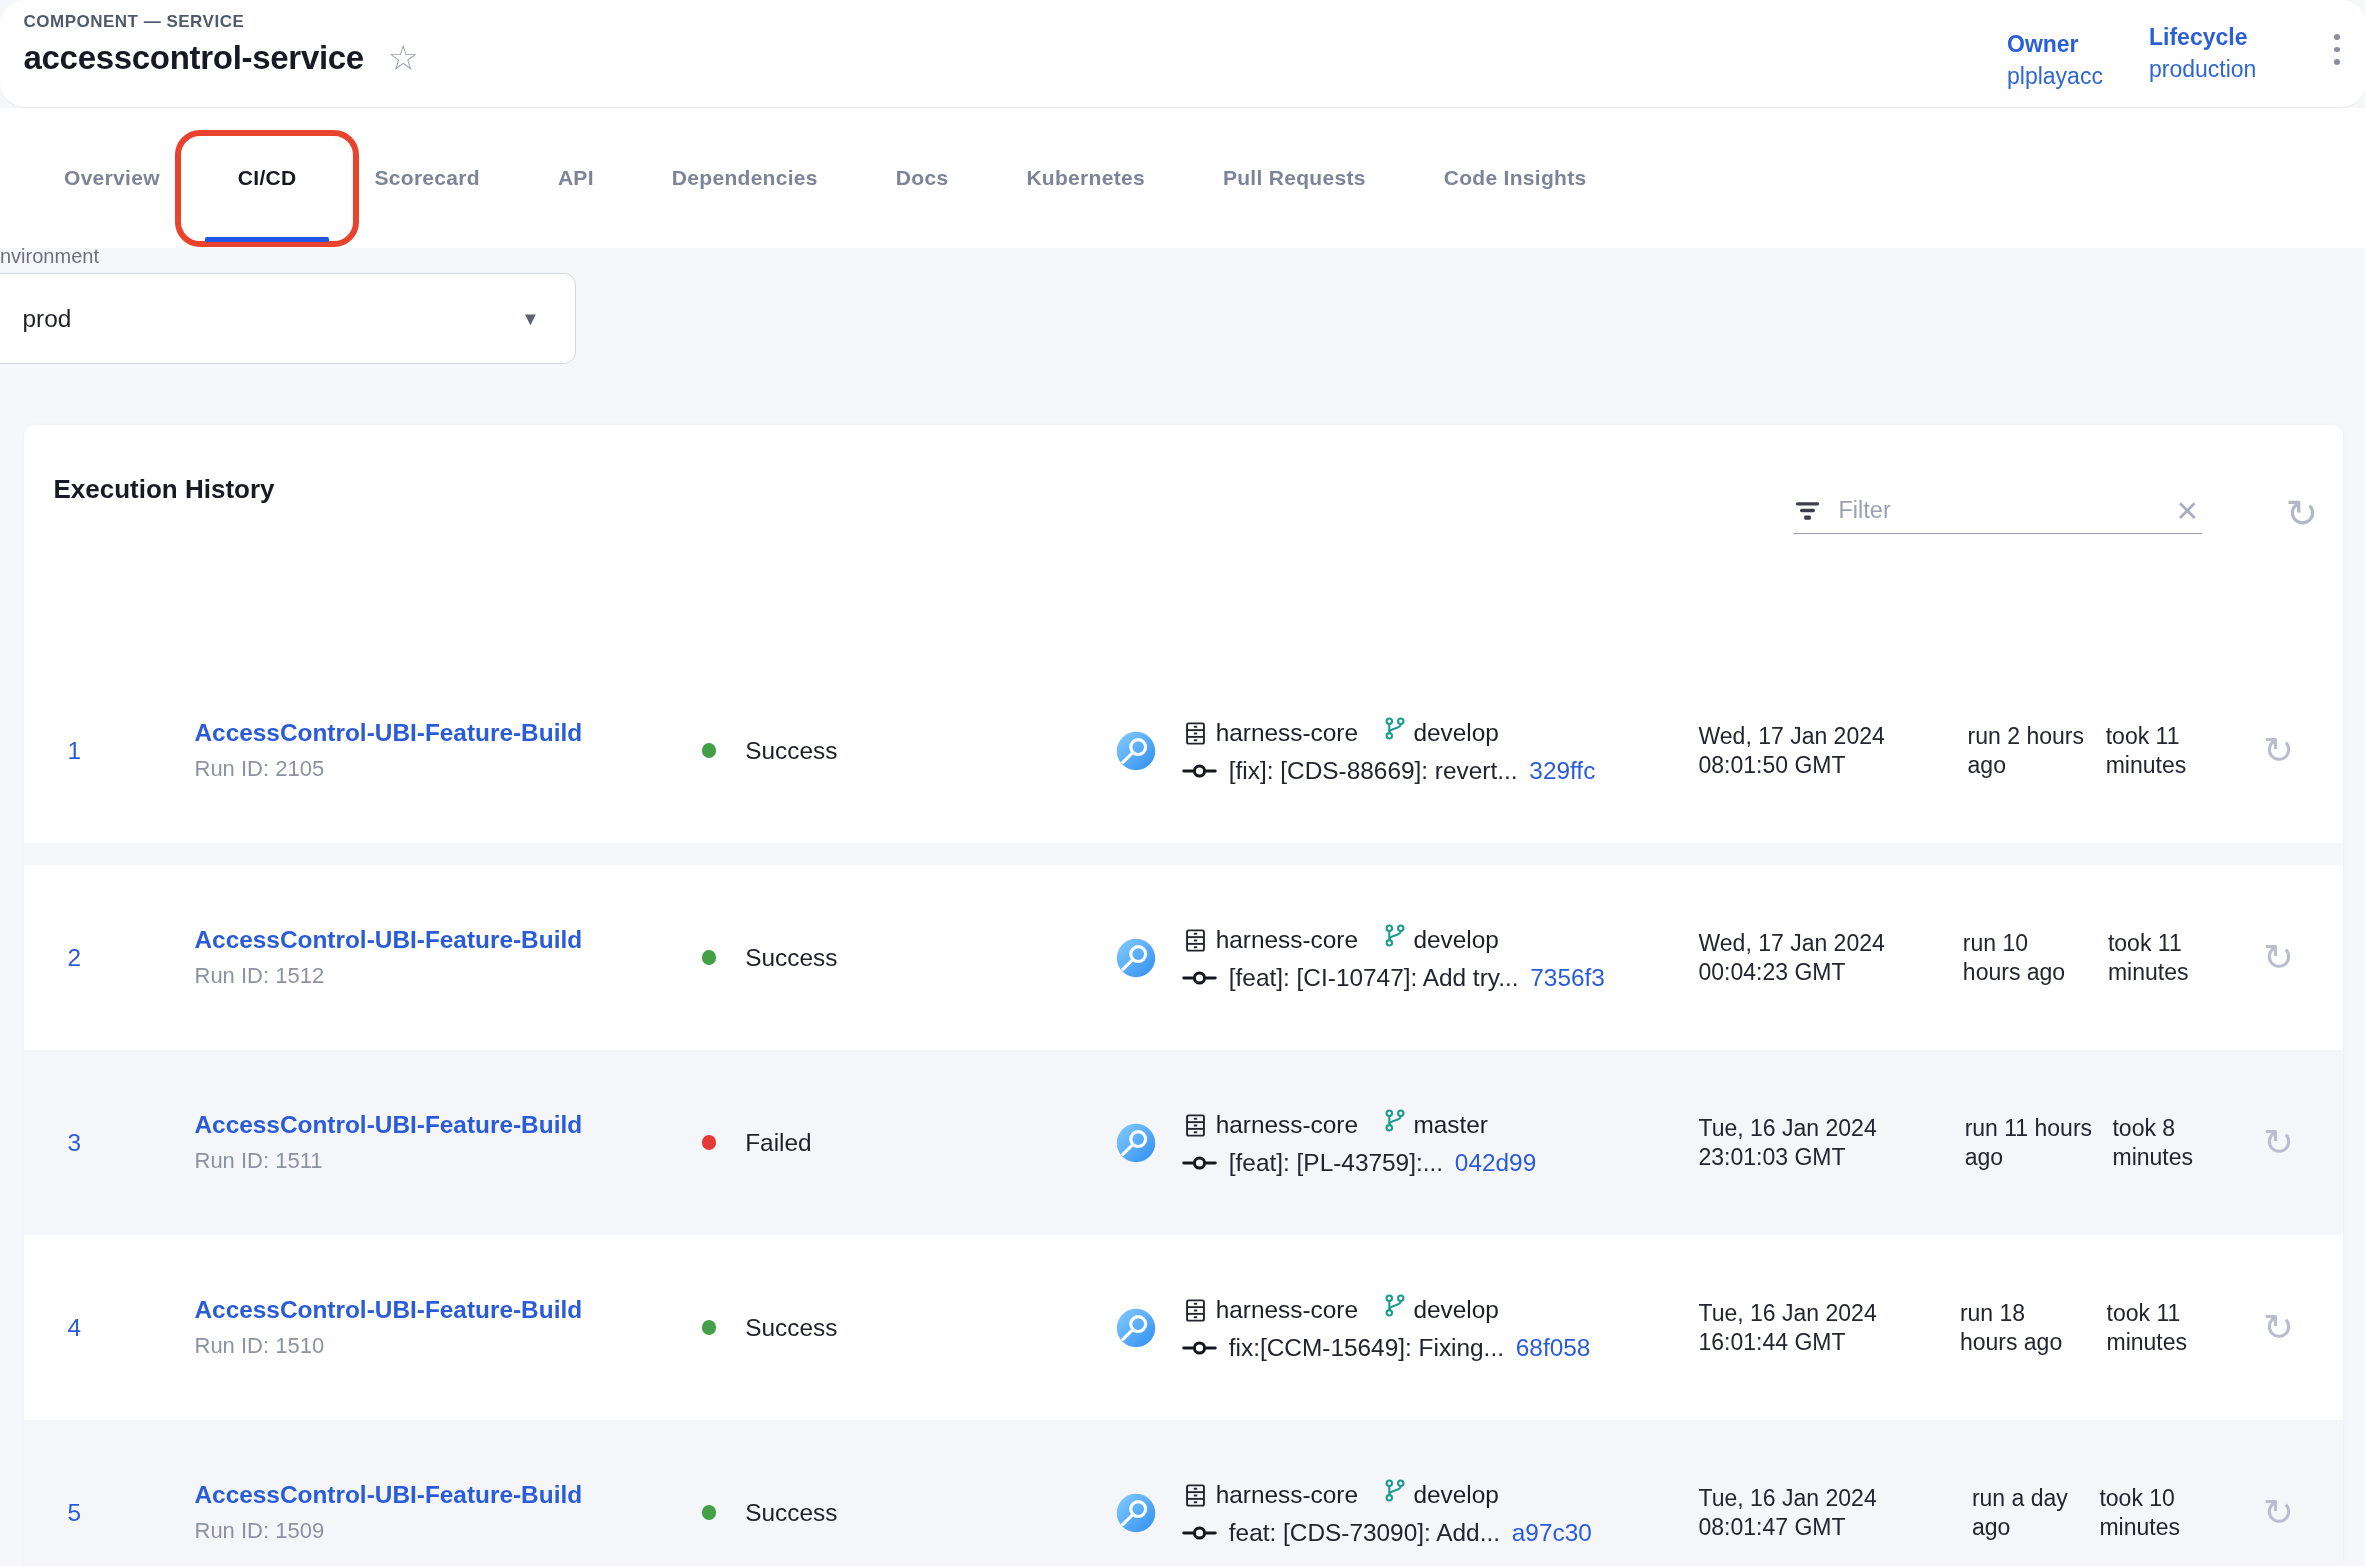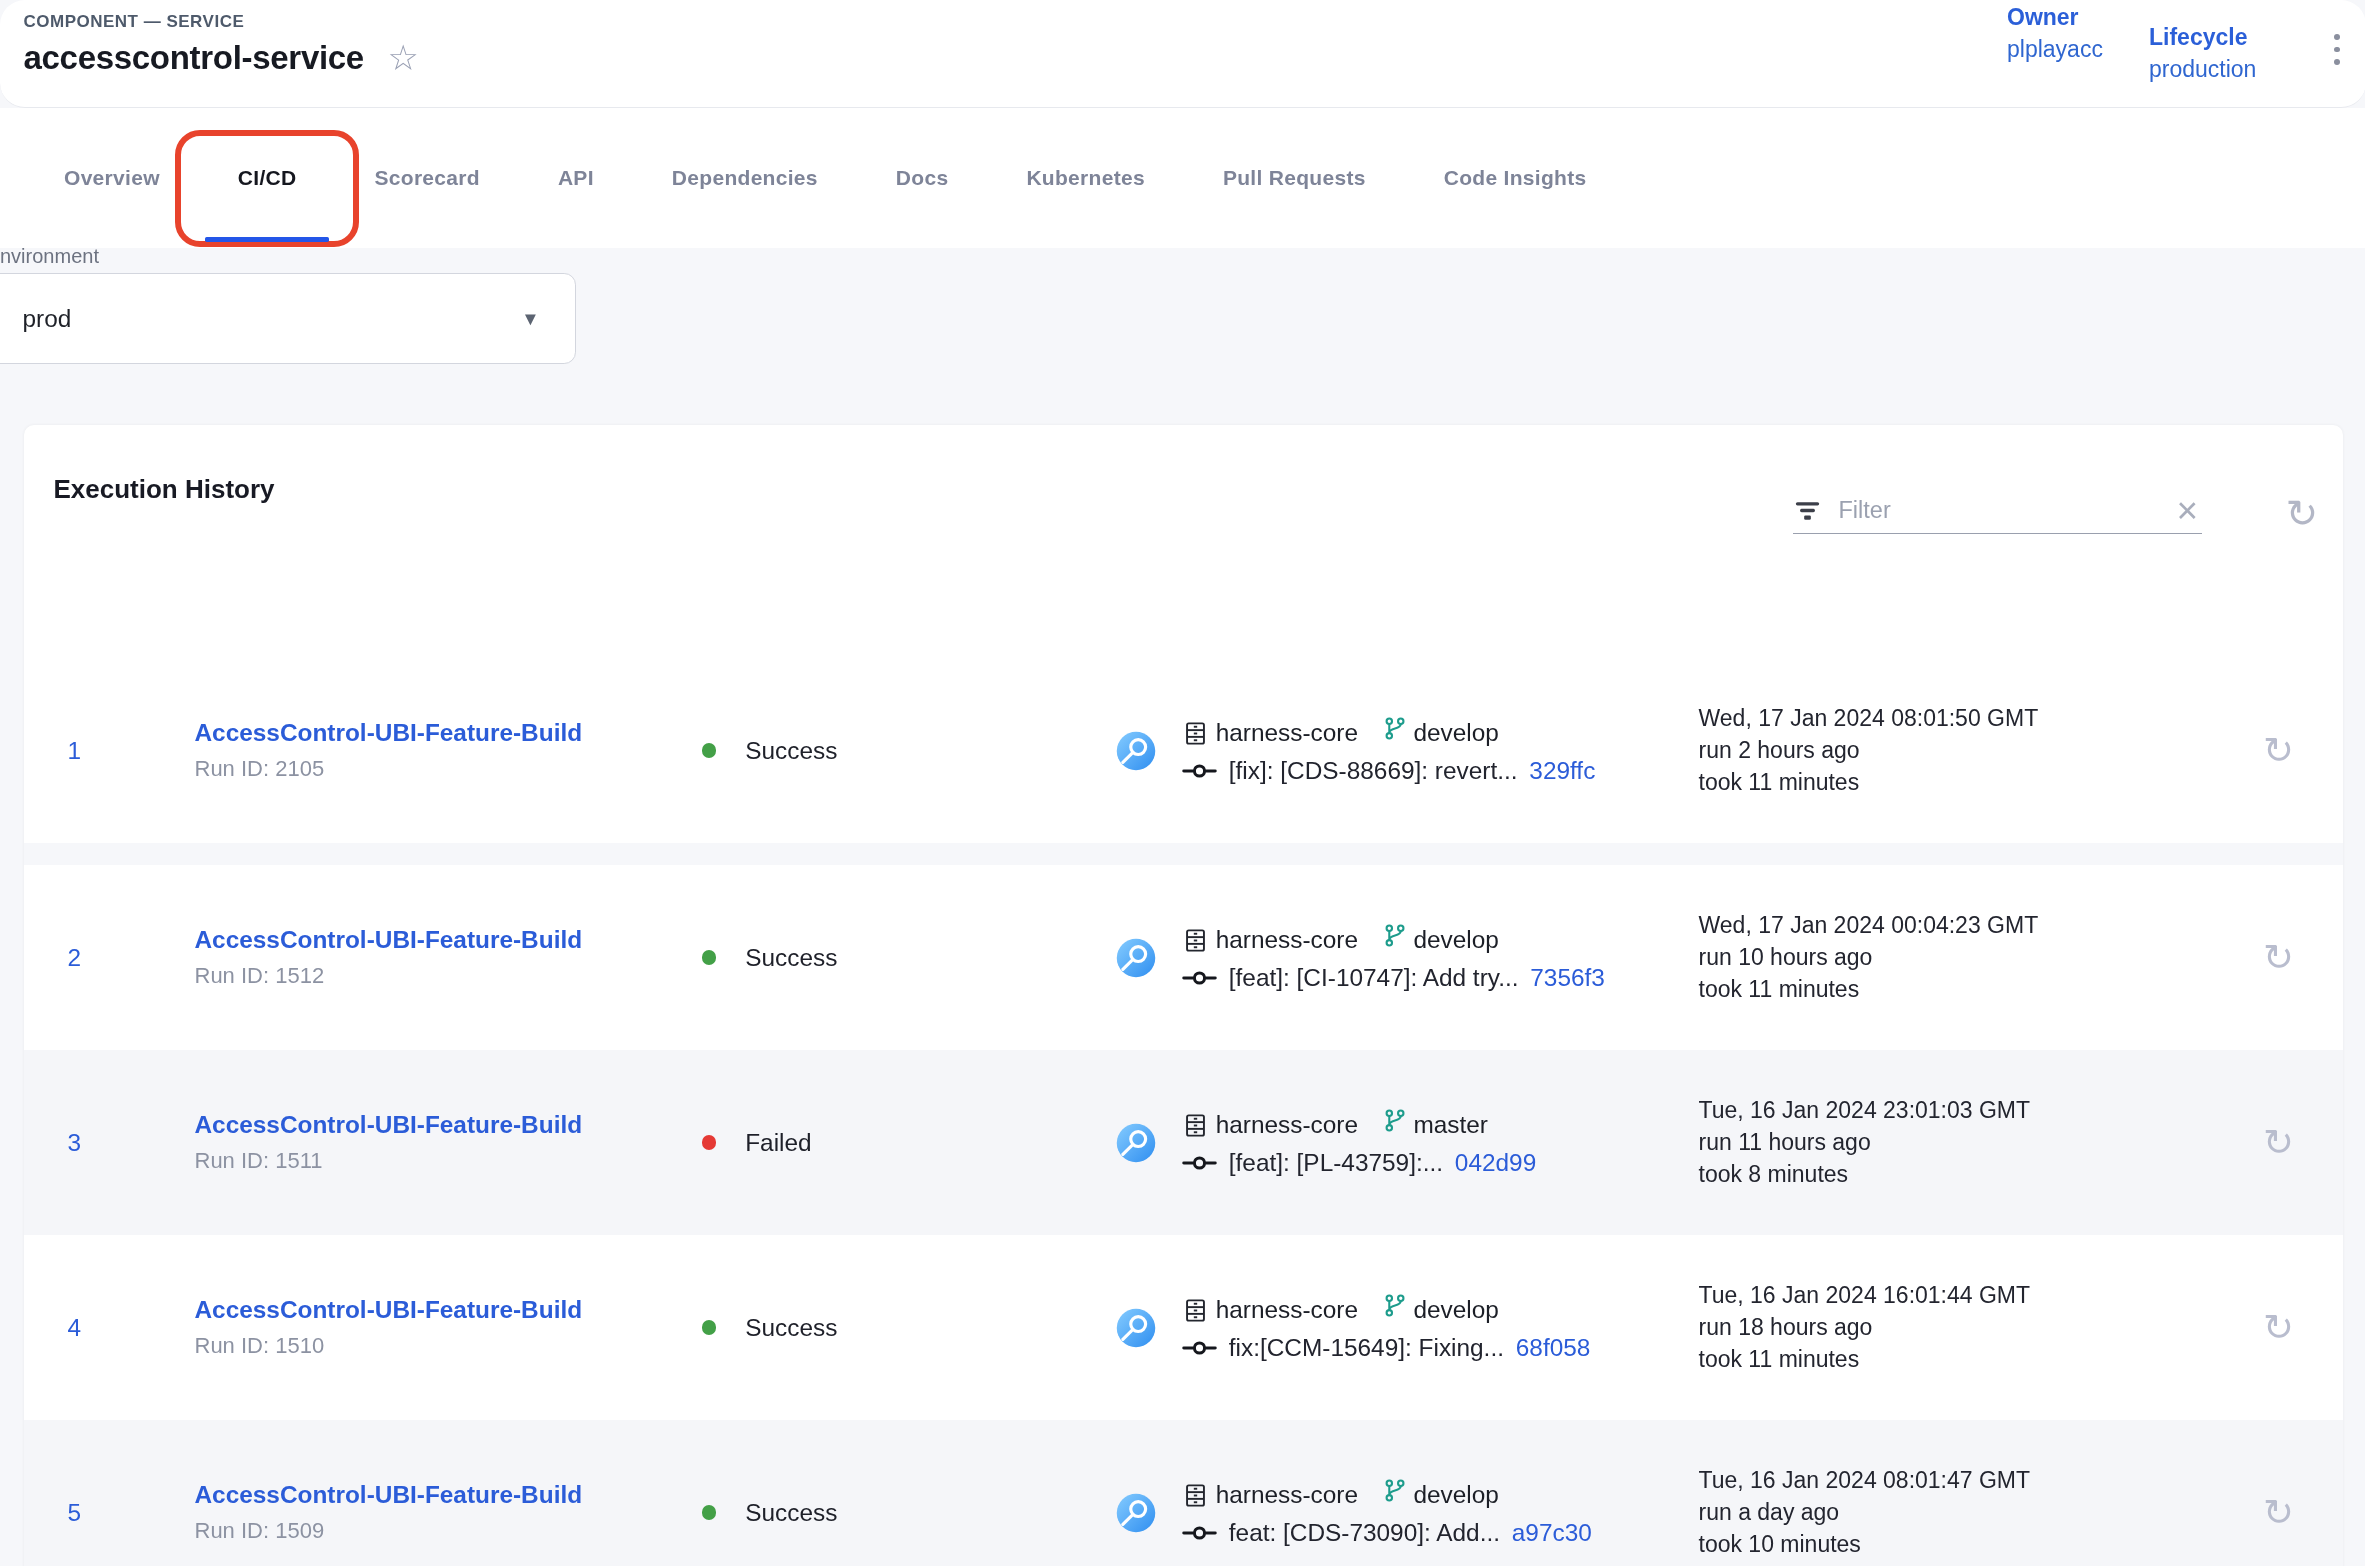--- a/index.html
+++ b/index.html
@@ -11,21 +11,21 @@
   .topbar{position:absolute;top:0;left:0;right:0;height:107px;background:#fff;
           border-bottom:1.7px solid #e7e9ee;z-index:5;border-radius:25px;}
   .eyebrow{position:absolute;top:11.8px;left:23.5px;font-size:17px;font-weight:600;
            letter-spacing:0.5px;color:#4e5a6b;}
   .titlerow{position:absolute;top:39px;left:23.5px;display:flex;align-items:center;gap:23.5px;}
   .pagetitle{font-size:33px;font-weight:700;color:#171a22;letter-spacing:-0.3px;}
   .star{font-size:35px;color:#9aa0b4;line-height:34px;cursor:pointer;}
   .meta{position:absolute;display:flex;flex-direction:column;gap:5px;}
   .meta .mlabel{font-size:23px;font-weight:700;color:#2b5fd8;}
   .meta .mvalue{font-size:23px;color:#2f66d0;}
-  .meta.owner{left:2007px;top:4px;}
+  .meta.owner{left:2007px;top:31px;}
   .meta.lifecycle{left:2149px;top:23.5px;}
   .kebab{position:absolute;left:2334px;top:34px;display:flex;flex-direction:column;gap:6.7px;cursor:pointer;}
   .kebab i{width:5.9px;height:5.9px;border-radius:50%;background:#8a8f9e;}
 
   
   .tabbar{position:absolute;top:108px;left:0;right:0;height:140px;background:#fff;
           display:flex;align-items:stretch;padding-left:25px;z-index:4;}
   .tab{position:relative;display:flex;align-items:center;justify-content:center;
        padding:0 39px;font-size:21px;font-weight:600;letter-spacing:0.3px;color:#7e8498;cursor:pointer;}
   .tab.active{color:#15171f;}
@@ -78,21 +78,21 @@
   .stext{font-size:24.4px;color:#1e2029;}
   .c-details{display:flex;align-items:center;gap:25px;padding-left:13.5px;}
   .ci-icon{width:42px;height:42px;flex:0 0 auto;cursor:pointer;}
   .dlines{display:flex;flex-direction:column;gap:10px;}
   .dline1{display:flex;align-items:flex-end;gap:6.7px;font-size:24.4px;color:#1c1f27;}
   .dline1 .branch-icon{margin-left:17px;color:#1d9c8c;}
   .dline2{display:flex;align-items:center;gap:11.8px;font-size:24.4px;color:#22242e;}
   .chash{color:#2b5cd8;text-decoration:none;cursor:pointer;}
   .repo-icon{color:#23262e;display:flex;}
   .commit-icon{color:#15171d;display:flex;}
-  .c-time{display:flex;flex-direction:column;gap:3px;font-size:23px;color:#23252f;line-height:29px;}
+  .c-time{display:flex;flex-direction:row;gap:20px;font-size:23px;color:#23252f;line-height:29px;}
   .c-run{display:flex;padding-left:39px;}
   .rerun{font-size:37px;color:#b9bdce;cursor:pointer;transform:scaleX(-1);display:inline-block;}
 </style>
 </head>
 <body>
 
 <div id="root">
 
   <div class="topbar">
     <div class="eyebrow">COMPONENT — SERVICE</div>

